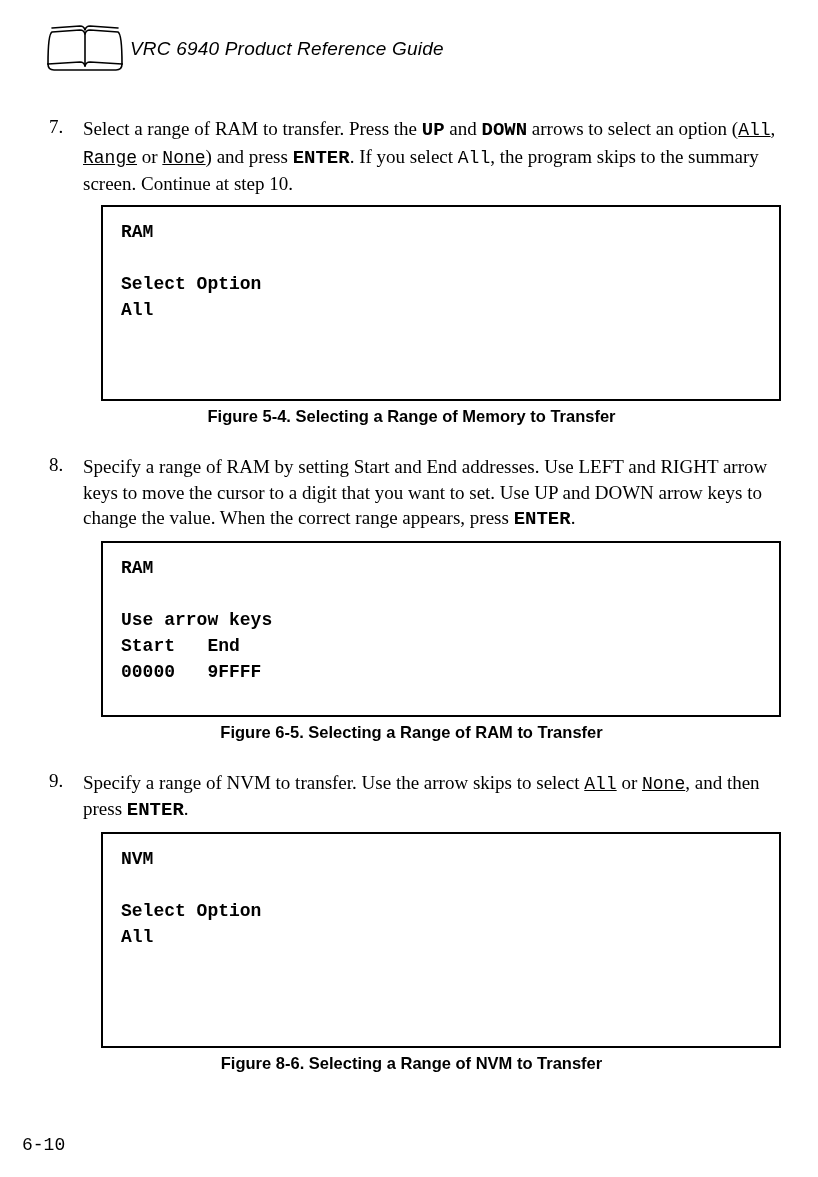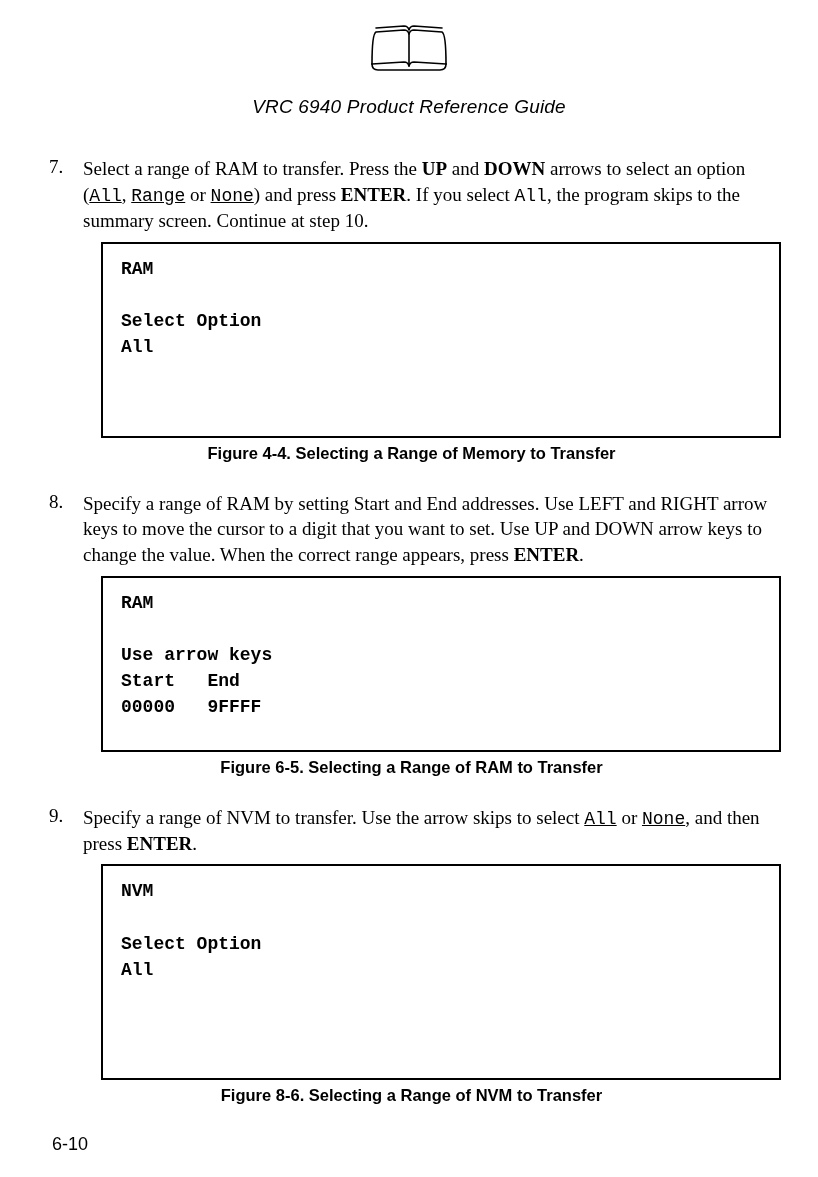--- a/index.html
+++ b/index.html
@@ -16,24 +16,22 @@
   }
   .page {
     width: 818px;
     height: 1177px;
     padding: 20px 40px 40px 40px;
     position: relative;
   }
   .header {
     display: flex;
     align-items: center;
-    gap: 18px;
     margin-bottom: 38px;
     padding-left: 0;
-    flex-direction: column;
   }
   .book-icon {
     flex-shrink: 0;
   }
   .header-title {
     font-style: italic;
     font-size: 19px;
     font-family: Verdana, Arial, sans-serif;
     font-weight: 400;
     letter-spacing: 0.2px;
@@ -50,21 +48,21 @@
     flex-shrink: 0;
     font-size: 19px;
     text-align: left;
     padding-left: 4px;
   }
   .step-body {
     flex: 1;
     font-size: 19px;
     line-height: 1.35;
   }
-  .step-body b { font-weight: bold; }
+  .step-body b { font-weight: bold; font-family: Liberation Mono, monospace; }
   .mono-inline {
     font-family: 'Courier New', Courier, monospace;
     font-size: 18px;
   }
   .underline { text-decoration: underline; }
   .screen-box {
     border: 2px solid #000;
     margin: 8px 0 6px 56px;
     width: 680px;
     padding: 12px 18px 14px 18px;
@@ -82,22 +80,21 @@
     font-family: Verdana, Arial, sans-serif;
     font-weight: bold;
     font-size: 16.5px;
     margin: 6px 0 28px 0;
   }
   .page-num {
     position: absolute;
     left: 22px;
     bottom: 22px;
     font-size: 18px;
-    font-family: Liberation Sans, sans-serif;
-    margin-left: 30px;
+    font-family: Liberation Mono, monospace;
   }
 </style>
 </head>
 <body>
 
 <div class="page">
 
   <div class="header">
     <span class="book-icon">
       <svg width="90" height="54" viewBox="0 0 90 54">
@@ -119,21 +116,21 @@
       <div class="step-num">7.</div>
       <div class="step-body">
         <span>Select a range of RAM to transfer. Press the </span><b>UP</b><span> and </span><b>DOWN</b><span> arrows to select an option (</span><span class="mono-inline underline">All</span><span>, </span><span class="mono-inline underline">Range</span><span> or </span><span class="mono-inline underline">None</span><span>) and press </span><b>ENTER</b><span>. If you select </span><span class="mono-inline">All</span><span>, the program skips to the summary screen. Continue at step 10.</span>
       </div>
     </div>
 
     <div class="screen-box h1">RAM
 
 Select Option
 All</div>
-    <div class="fig-caption">Figure 4-4.  Selecting a Range of Memory to Transfer</div>
+    <div class="fig-caption">Figure 5-4.  Selecting a Range of Memory to Transfer</div>
 
     <div class="step">
       <div class="step-num">8.</div>
       <div class="step-body">
         <span>Specify a range of RAM by setting Start and End addresses. Use LEFT and RIGHT arrow keys to move the cursor to a digit that you want to set. Use UP and DOWN arrow keys to change the value. When the correct range appears, press </span><b>ENTER</b><span>.</span>
       </div>
     </div>
 
     <div class="screen-box h2">RAM
 

